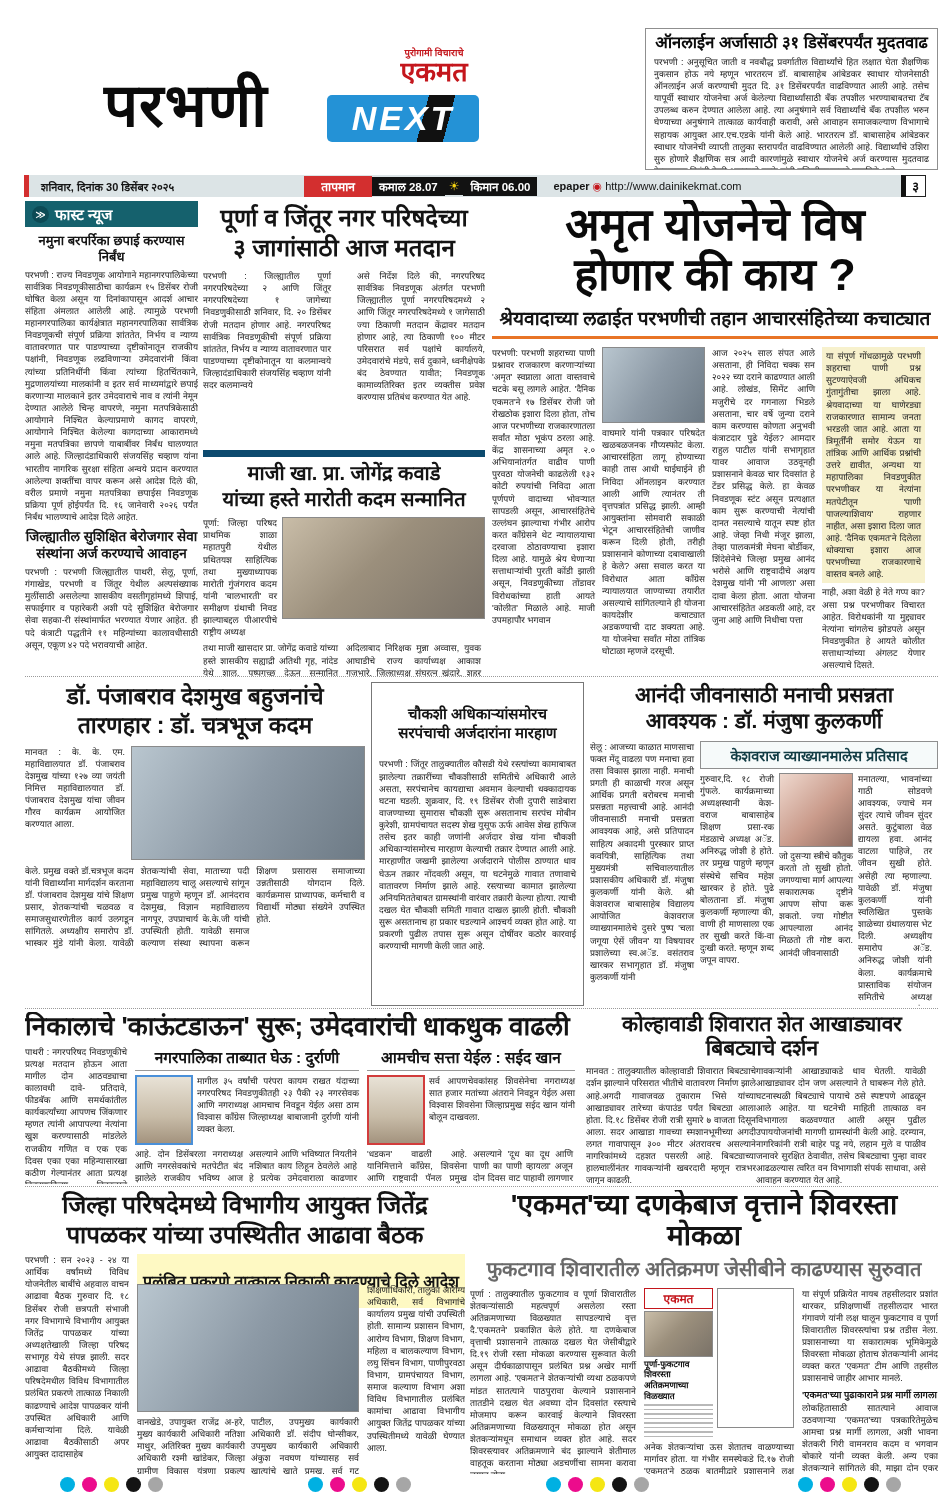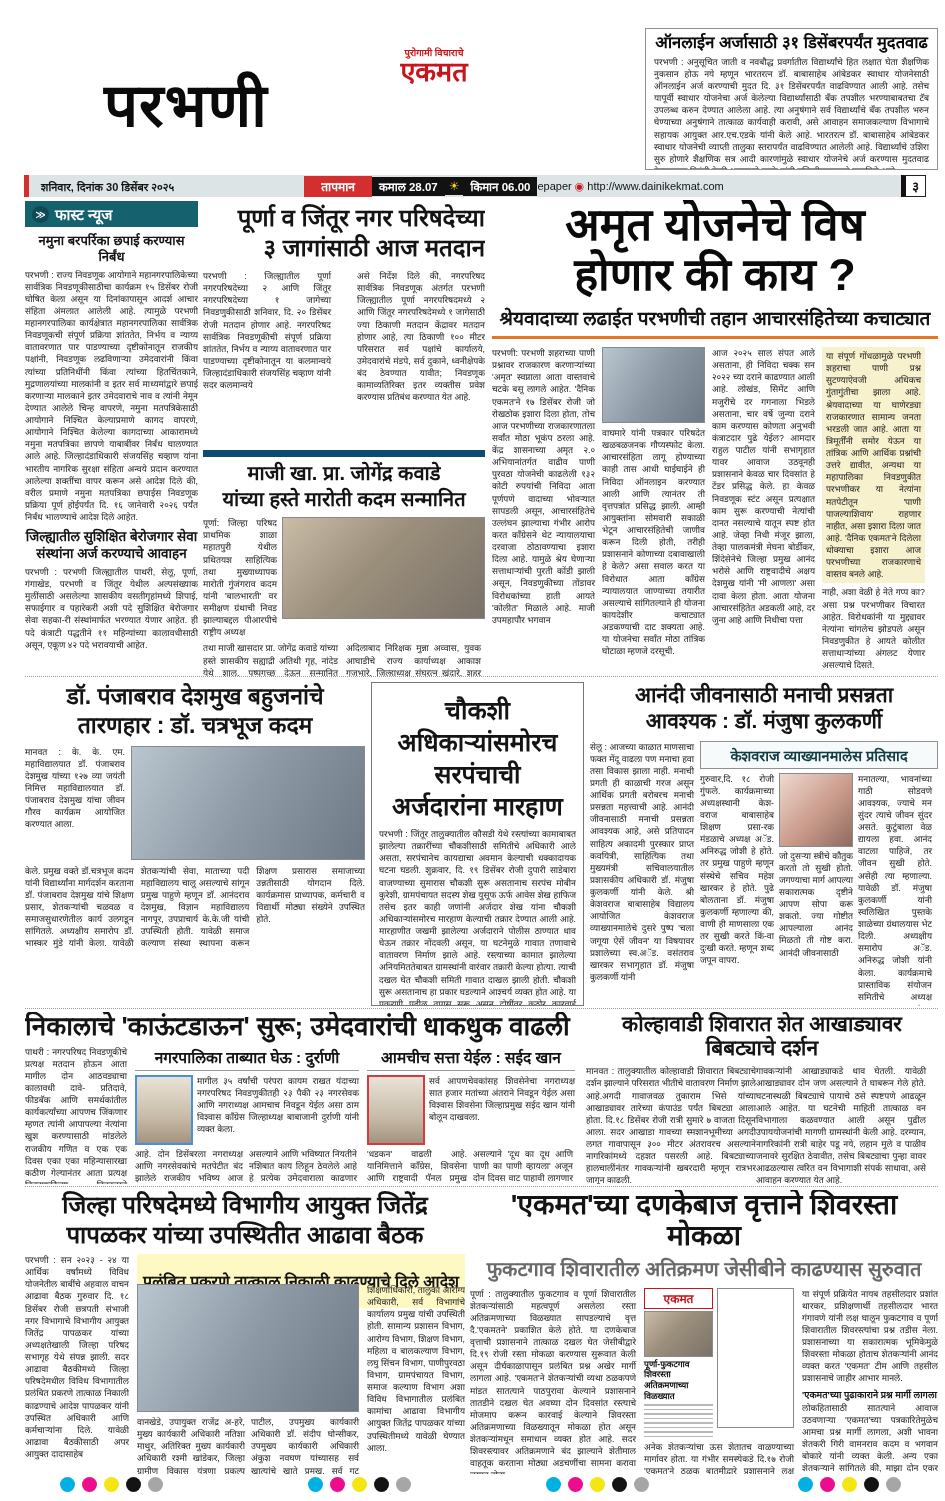--- a/index.html
+++ b/index.html
@@ -62,52 +62,53 @@
 </head>
 <body>
 
 <div class="page">
 
   <div class="abs city" style="left:104px;top:76px;width:230px;">परभणी</div>
   <div class="abs ctr" style="left:388px;top:46px;width:92px;">
     <div class="tagline">पुरोगामी विचाराचे</div>
     <div class="brand">एकमत</div>
   </div>
+  <div class="abs nextbox" style="left:327px;top:95px;width:152px;height:47px;">NEXT</div>
 
   <article class="abs trbox" style="left:645px;top:28px;width:293px;height:142px;overflow:hidden;">
     <h2 class="hl">ऑनलाईन अर्जासाठी ३१ डिसेंबरपर्यंत मुदतवाढ</h2>
     <p class="bd jt" style="margin:0;">परभणी : अनुसूचित जाती व नवबौद्ध प्रवर्गातील विद्यार्थ्यांचे हित लक्षात घेता शैक्षणिक नुकसान होऊ नये म्हणून भारतरत्न डॉ. बाबासाहेब आंबेडकर स्वाधार योजनेसाठी ऑनलाईन अर्ज करण्याची मुदत दि. ३१ डिसेंबरपर्यंत वाढविण्यात आली आहे. तसेच यापूर्वी स्वाधार योजनेचा अर्ज केलेल्या विद्यार्थ्यांसाठी बँक तपशील भरण्याबाबतचा टॅब उपलब्ध करुन देण्यात आलेला आहे. त्या अनुषंगाने सर्व विद्यार्थ्यांचे बँक तपशील भरुन घेण्याच्या अनुषंगाने तात्काळ कार्यवाही करावी, असे आवाहन समाजकल्याण विभागाचे सहायक आयुक्त आर.एच.एडके यांनी केले आहे. भारतरत्न डॉ. बाबासाहेब आंबेडकर स्वाधार योजनेची व्याप्ती तालुका स्तरापर्यंत वाढविण्यात आलेली आहे. विद्यार्थ्यांचे उशिरा सुरु होणारे शैक्षणिक सत्र आदी कारणांमुळे स्वाधार योजनेचे अर्ज करण्यास मुदतवाढ देण्याबाबत विनंती केली असल्याचे एडके यांनी प्रसिद्धीपत्रकाद्वारे कळविले आहे.</p>
   </article>
 
   <div class="abs datebar" style="left:24px;top:175px;width:902px;height:22px;">
     <div class="accent"></div>
     <div style="margin-left:12px;font-weight:bold;">शनिवार, दिनांक 30 डिसेंबर २०२५</div>
     <div class="redlbl" style="margin-left:130px;">तापमान</div>
     <div class="blk">कमाल 28.07</div>
     <div class="sun">☀</div>
     <div class="blk">किमान 06.00</div>
-    <div style="font-weight:normal;font-size:11px;">epaper</div>
+    <div style="margin-left:16px;font-weight:bold;font-size:11px;">epaper</div>
     <div style="color:#c4161c;margin:0 3px;font-size:11px;">◉</div>
     <div style="font-size:11px;">http://www.dainikekmat.com</div>
     <div class="pgno" style="margin-left:auto;">३</div>
   </div>
 
   <section class="abs" style="left:25px;top:201px;width:173px;height:477px;overflow:hidden;">
     <div class="fnhead">
       <span class="fnicon">≫</span>
       <span>फास्ट न्यूज</span>
     </div>
     <h3 class="fnh1">नमुना बरपर्रिका छपाई करण्यास निर्बंध</h3>
     <p class="bd jt" style="margin:0;">परभणी : राज्य निवडणूक आयोगाने महानगरपालिकेच्या सार्वत्रिक निवडणूकीसाठीचा कार्यक्रम १५ डिसेंबर रोजी घोषित केला असून या दिनांकापासून आदर्श आचार संहिता अंमलात आलेली आहे. त्यामुळे परभणी महानगरपालिका कार्यक्षेत्रात महानगरपालिका सार्वत्रिक निवडणूकची संपूर्ण प्रक्रिया शांततेत, निर्भय व न्याय्य वातावरणात पार पाडण्याच्या दृष्टीकोनातून राजकीय पक्षांनी, निवडणूक लढविणाऱ्या उमेदवारांनी किंवा त्यांच्या प्रतिनिधींनी किंवा त्यांच्या हितचिंतकाने, मुद्रणालयांच्या मालकांनी व इतर सर्व माध्यमांद्वारे छपाई करणाऱ्या मालकाने इतर उमेदवाराचे नाव व त्यांनी नेमून देण्यात आलेले चिन्ह वापरणे, नमुना मतपत्रिकेसाठी आयोगाने निश्चित केल्याप्रमाणे कागद वापरणे, आयोगाने निश्चित केलेल्या कागदाच्या आकारामध्ये नमुना मतपत्रिका छापणे याबाबींवर निर्बंध घालण्यात आले आहे. जिल्हादंडाधिकारी संजयसिंह चव्हाण यांना भारतीय नागरिक सुरक्षा संहिता अन्वये प्रदान करण्यात आलेल्या शक्तींचा वापर करून असे आदेश दिले की, वरील प्रमाणे नमुना मतपत्रिका छपाईस निवडणूक प्रक्रिया पूर्ण होईपर्यंत दि. १६ जानेवारी २०२६ पर्यंत निर्बंध भालण्याचे आदेश दिले आहेत.</p>
     <h3 class="fnh1" style="font-size:13.5px;">जिल्ह्यातील सुशिक्षित बेरोजगार सेवा संस्थांना अर्ज करण्याचे आवाहन</h3>
     <p class="bd jt" style="margin:0;">परभणी : परभणी जिल्ह्यातील पाथरी, सेलू, पूर्णा, गंगाखेड, परभणी व जिंतूर येथील अल्पसंख्याक मुलींसाठी असलेल्या शासकीय वसतीगृहांमध्ये शिपाई, सफाईगार व पहारेकरी अशी पदे सुशिक्षित बेरोजगार सेवा सहका-री संस्थांमार्फत भरण्यात येणार आहेत. ही पदे कंत्राटी पद्धतीने ११ महिन्यांच्या कालावधीसाठी असून, एकूण ४२ पदे भरावयाची आहेत.</p>
   </section>
 
   <article class="abs" style="left:203px;top:203px;width:282px;height:242px;overflow:hidden;">
-    <h2 class="h-l" style="margin:0;font-size:24px;text-align:right;">
+    <h2 class="h-l" style="margin:0;font-size:24px;">
       <span>पूर्णा व जिंतूर नगर परिषदेच्या</span><br>
       <span>३ जागांसाठी आज मतदान</span>
     </h2>
     <div style="display:flex;gap:26px;margin-top:7px;">
       <p class="bd jt" style="margin:0;width:135px;">परभणी : जिल्ह्यातील पूर्णा नगरपरिषदेच्या २ आणि जिंतूर नगरपरिषदेच्या १ जागेच्या निवडणुकीसाठी शनिवार, दि. २० डिसेंबर रोजी मतदान होणार आहे. नगरपरिषद सार्वत्रिक निवडणूकीची संपूर्ण प्रक्रिया शांततेत, निर्भय व न्याय्य वातावरणात पार पाडण्याच्या दृष्टीकोनातून या कलमान्वये जिल्हादंडाधिकारी संजयसिंह चव्हाण यांनी सदर कलमान्वये</p>
       <p class="bd jt" style="margin:0;width:135px;">असे निर्देश दिले की, नगरपरिषद सार्वत्रिक निवडणूक अंतर्गत परभणी जिल्ह्यातील पूर्णा नगरपरिषदमध्ये २ आणि जिंतूर नगरपरिषदेमध्ये १ जागेसाठी ज्या ठिकाणी मतदान केंद्रावर मतदान होणार आहे, त्या ठिकाणी १०० मीटर परिसरात सर्व पक्षांचे कार्यालये, उमेदवारांचे मंडपे, सर्व दुकाने, ध्वनीक्षेपके बंद ठेवण्यात यावीत; निवडणूक कामाव्यतिरिक्त इतर व्यक्तीस प्रवेश करण्यास प्रतिबंध करण्यात येत आहे.</p>
     </div>
   </article>
 
   <article class="abs" style="left:203px;top:450px;width:282px;height:226px;overflow:hidden;border-top:7px solid #0c4a6e;padding-top:4px;">
@@ -153,21 +154,21 @@
       <span>तारणहार : डॉ. चत्रभूज कदम</span>
     </h2>
     <div style="display:flex;gap:6px;margin-top:6px;">
       <p class="bd jt" style="margin:0;width:100px;">मानवत : के. के. एम. महाविद्यालयात डॉ. पंजाबराव देशमुख यांच्या १२७ व्या जयंती निमित्त महाविद्यालयात डॉ. पंजाबराव देशमुख यांचा जीवन गौरव कार्यक्रम आयोजित करण्यात आला.</p>
       <div class="ph2" style="flex:1;height:112px;"></div>
     </div>
     <div class="cols3 bd jt" style="margin-top:5px;height:138px;">केले. प्रमुख वक्ते डॉ.चत्रभूज कदम यांनी विद्यार्थ्यांना मार्गदर्शन करताना डॉ. पंजाबराव देशमुख यांचे शिक्षण प्रसार, शेतकऱ्यांची चळवळ व समाजसुधारणेतील कार्य उलगडून सांगितले. अध्यक्षीय समारोप डॉ. भास्कर मुंडे यांनी केला. यावेळी शेतकऱ्यांची सेवा, माताच्या पदी महाविद्यालय चालू असल्याचे सांगून प्रमुख पाहुणे म्हणून डॉ. आनंदराव देशमुख, विज्ञान महाविद्यालय नागपूर, उपप्राचार्य के.के.जी यांची उपस्थिती होती. यावेळी समाज कल्याण संस्था स्थापना करून शिक्षण प्रसारास समाजाच्या उन्नतीसाठी योगदान दिले. कार्यक्रमास प्राध्यापक, कर्मचारी व विद्यार्थी मोठ्या संख्येने उपस्थित होते.</div>
   </article>
 
   <article class="abs" style="left:371px;top:682px;width:213px;height:324px;border:1.5px solid #777;padding:5px 7px;overflow:hidden;">
-    <h2 class="h-m" style="margin:6px;font-size:25px;">
+    <h2 class="h-m" style="margin:16px;font-size:15px;">
       <span>चौकशी अधिकाऱ्यांसमोरच</span><br>
       <span>सरपंचाची अर्जदारांना मारहाण</span>
     </h2>
     <p class="bd jt" style="margin:5px 0 0 0;">परभणी : जिंतूर तालुक्यातील कौसडी येथे रस्त्यांच्या कामाबाबत झालेल्या तक्रारींच्या चौकशीसाठी समितीचे अधिकारी आले असता, सरपंचानेच कायद्याचा अवमान केल्याची धक्कादायक घटना घडली. शुक्रवार, दि. १९ डिसेंबर रोजी दुपारी साडेबारा वाजण्याच्या सुमारास चौकशी सुरू असतानाच सरपंच मोबीन कुरेशी, ग्रामपंचायत सदस्य शेख युसूफ ऊर्फ आवेस शेख हाफिज तसेच इतर काही जणांनी अर्जदार शेख यांना चौकशी अधिकाऱ्यांसमोरच मारहाण केल्याची तक्रार देण्यात आली आहे. मारहाणीत जखमी झालेल्या अर्जदाराने पोलीस ठाण्यात धाव घेऊन तक्रार नोंदवली असून, या घटनेमुळे गावात तणावाचे वातावरण निर्माण झाले आहे. रस्त्याच्या कामात झालेल्या अनियमिततेबाबत ग्रामस्थांनी वारंवार तक्रारी केल्या होत्या. त्याची दखल घेत चौकशी समिती गावात दाखल झाली होती. चौकशी सुरू असतानाच हा प्रकार घडल्याने आश्चर्य व्यक्त होत आहे. या प्रकरणी पुढील तपास सुरू असून दोषींवर कठोर कारवाई करण्याची मागणी केली जात आहे.</p>
   </article>
 
   <article class="abs" style="left:590px;top:682px;width:348px;height:324px;overflow:hidden;">
     <h2 class="h-l" style="margin:0;font-size:21px;">
       <span>आनंदी जीवनासाठी मनाची प्रसन्नता</span><br>
       <span>आवश्यक : डॉ. मंजुषा कुलकर्णी</span>

